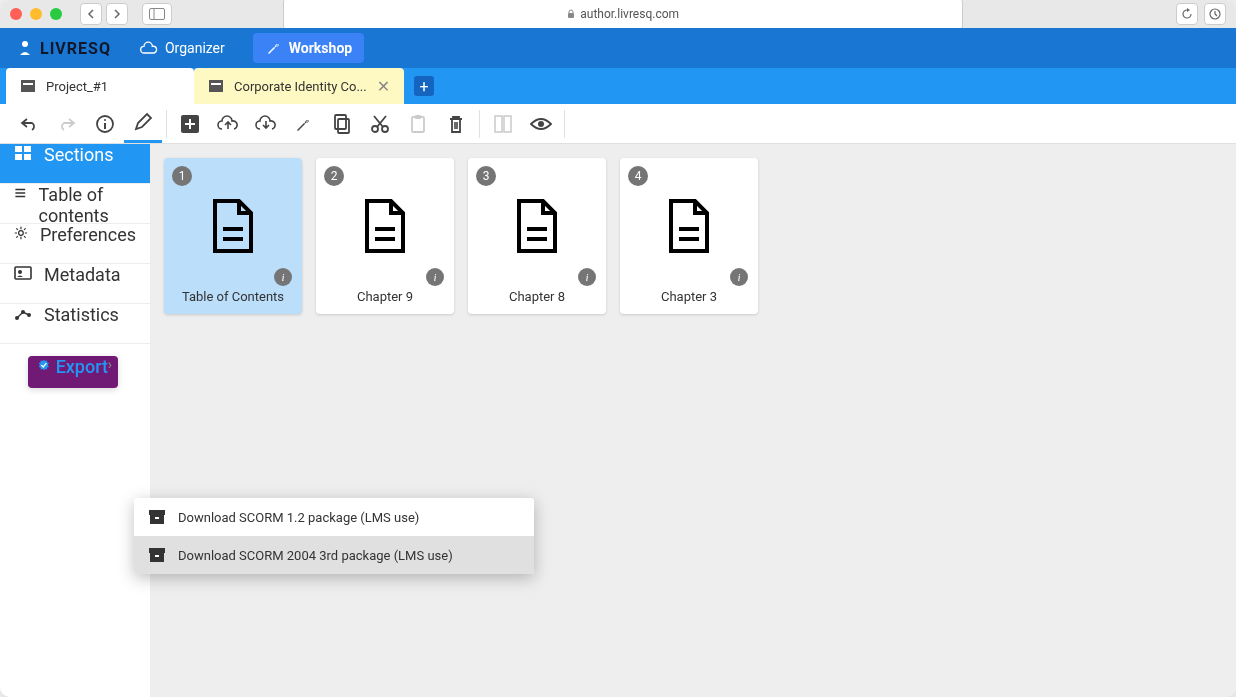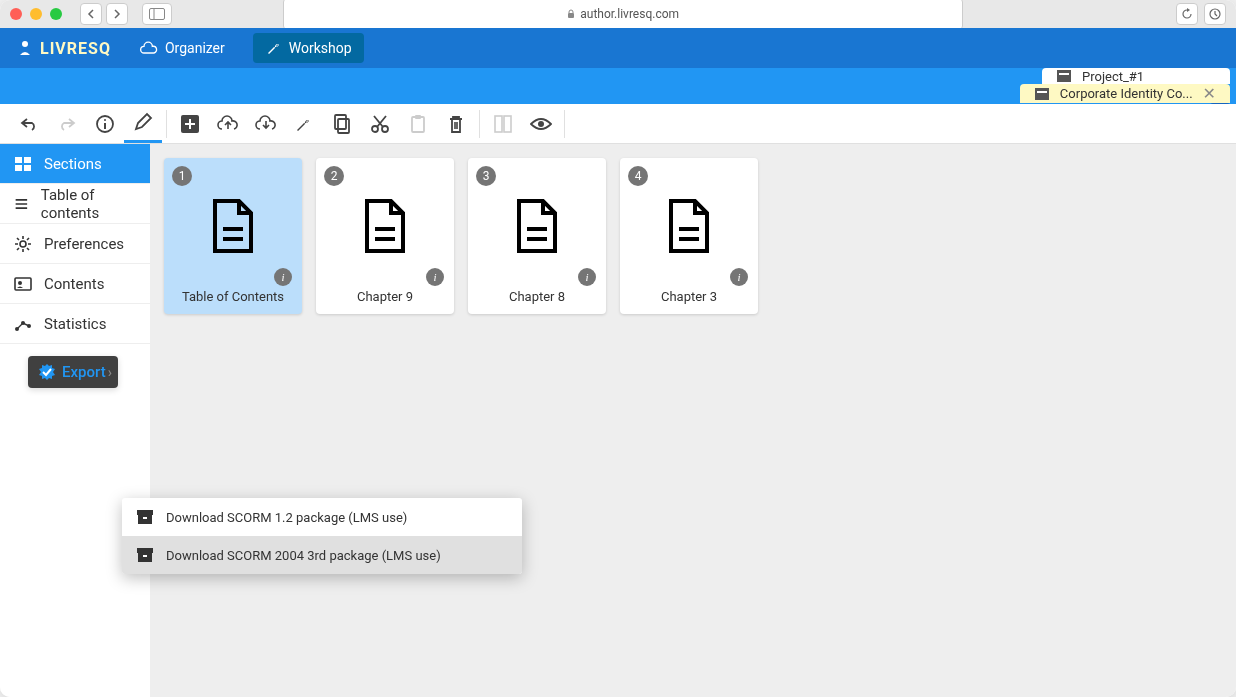--- a/index.html
+++ b/index.html
@@ -10,50 +10,50 @@
 .tl { width: 12px; height: 12px; border-radius: 50%; }
 .tl.red { background: #ff5f57; }
 .tl.yellow { background: #ffbd2e; }
 .tl.green { background: #28ca42; }
 .nav-btns { display: flex; gap: 4px; margin-left: 10px; }
 .nav-btn { width: 22px; height: 22px; background: #fff; border: 1px solid #ccc; border-radius: 4px; display: flex; align-items: center; justify-content: center; color: #666; cursor: pointer; font-size:14px; }
 .sidebar-toggle { width: 30px; height: 22px; background: #fff; border: 1px solid #ccc; border-radius: 4px; margin-left: 6px; display: flex; align-items: center; justify-content: center; color: #666; }
 .url-bar { flex: 1; max-width: 680px; height: 32px; background: #fff; border: 1px solid #ccc; border-radius: 4px; margin: 0 auto; display: flex; align-items: center; justify-content: center; font-size: 12px; color: #555; gap: 4px; }
 .title-right { display: flex; gap: 6px; margin-left: auto; }
 .app-header { height: 40px; background: #1976d2; display: flex; align-items: center; padding: 0 16px; gap: 16px; }
-.logo { display: flex; align-items: center; gap: 6px; color: #fef9c3; font-weight: 700; font-size: 16px; letter-spacing: 1px; }
+.logo { display: flex; align-items: center; gap: 6px; color: #0f172a; font-weight: 700; font-size: 16px; letter-spacing: 1px; }
 .logo-icon { width: 18px; height: 18px; }
 .header-item { display: flex; align-items: center; gap: 6px; color: #fff; font-size: 14px; padding: 6px 12px; border-radius: 4px; cursor: pointer; justify-content: flex-end; }
-.header-item.active { background: #0369a1; }
-.tabs-bar { height: 36px; background: #2196f3; display: flex; align-items: flex-end; padding: 0 6px; flex-direction: column; }
+.header-item.active { background: #3b82f6; font-weight: bold; }
+.tabs-bar { height: 36px; background: #2196f3; display: flex; align-items: flex-end; padding: 0 6px; }
 .tab { height: 36px; background: #fef9c3; display: flex; align-items: center; padding: 0 14px; gap: 10px; border-top-left-radius: 4px; border-top-right-radius: 4px; font-size: 13px; color: #333; cursor: pointer; margin-right: 0px; }
 .tab.project { background: #fff; min-width: 188px; }
 .tab.doc { min-width: 188px; }
 .tab .tab-icon { color: #555; }
 .tab .close { color: #888; font-size: 16px; cursor: pointer; }
 .add-tab { width: 20px; height: 20px; background: #1565c0; color: #fff; display: flex; align-items: center; justify-content: center; border-radius: 3px; margin-left: 10px; margin-bottom: 8px; cursor: pointer; font-size: 16px; }
 .toolbar { height: 40px; background: #fff; border-bottom: 1px solid #e0e0e0; display: flex; align-items: center; padding: 0 10px; gap: 0; }
 .tool-btn { width: 38px; height: 38px; display: flex; align-items: center; justify-content: center; color: #444; cursor: pointer; }
 .tool-btn.disabled { color: #ccc; }
 .tool-btn.highlight { border-bottom: 3px solid #2196f3; }
 .tool-sep { width: 1px; height: 28px; background: #e0e0e0; margin: 0 4px; }
 .app-body { flex: 1; display: flex; background: #eeeeee; position: relative; }
 .sidebar { width: 150px; background: #fff; display: flex; flex-direction: column; }
-.sb-item { height: 40px; display: flex; align-items: center; padding: 0 14px; gap: 12px; font-size: 15px; color: #333; border-bottom: 1px solid #eee; cursor: pointer; }
+.sb-item { height: 40px; display: flex; align-items: flex-start; padding: 0 14px; gap: 12px; font-size: 18px; color: #333; border-bottom: 1px solid #eee; cursor: pointer; }
 .sb-item.active { background: #2196f3; color: #fff; }
-.sb-item.export { color: #2196f3; font-weight: 500; margin-top: 12px; margin-left: 28px; padding: 0 10px; height: 32px; border: none; border-radius: 4px; box-shadow: 0 2px 6px rgba(0,0,0,0.15); width: 90px; gap: 6px; position: relative; background: #404040;}
+.sb-item.export { color: #2196f3; font-weight: 500; margin-top: 12px; margin-left: 28px; padding: 0 10px; height: 32px; border: none; border-radius: 4px; box-shadow: 0 2px 6px rgba(0,0,0,0.15); width: 90px; gap: 6px; position: relative; background: #701a75;}
 .sb-item.export::after { content: '›'; position: absolute; right: 6px; color: #888; font-size: 14px;}
 .content { flex: 1; padding: 14px; display: flex; gap: 14px; align-items: flex-start; position: relative; }
 .card { width: 138px; height: 156px; background: #fff; border-radius: 4px; position: relative; display: flex; flex-direction: column; align-items: center; justify-content: center; box-shadow: 0 1px 3px rgba(0,0,0,0.15); cursor: pointer; }
 .card.selected { background: #bbdefb; }
 .card .num { position: absolute; top: 8px; left: 8px; width: 20px; height: 20px; background: #757575; color: #fff; border-radius: 10px; display: flex; align-items: center; justify-content: center; font-size: 12px; }
 .card .info { position: absolute; bottom: 28px; right: 10px; width: 18px; height: 18px; background: #757575; color: #fff; border-radius: 50%; display: flex; align-items: center; justify-content: center; font-size: 11px; font-style: italic; font-family: serif;}
 .card .doc-icon { width: 44px; height: 54px; margin-bottom: 20px;}
 .card .caption { font-size: 13px; color: #333; position: absolute; bottom: 10px; }
-.context-menu { position: absolute; left: 122px; top: 354px; width: 400px; background: #fff; border-radius: 3px; box-shadow: 0 4px 16px rgba(0,0,0,0.25); z-index: 10; overflow: hidden;}
+.context-menu { position: absolute; left: 134px; top: 354px; width: 400px; background: #fff; border-radius: 3px; box-shadow: 0 4px 16px rgba(0,0,0,0.25); z-index: 10; overflow: hidden;}
 .cm-item { height: 38px; display: flex; align-items: center; padding: 0 14px; gap: 12px; font-size: 13px; color: #333; cursor: pointer; }
 .cm-item.hover { background: #e0e0e0; }
 .cm-icon { width: 18px; height: 18px; }
 </style>
 </head>
 <body>
 
 <div class="browser-window">
 
   <div class="title-bar">
@@ -255,21 +255,21 @@
             <path d="M9 1 V4 M9 14 V17 M1 9 H4 M14 9 H17 M3 3 L5 5 M13 13 L15 15 M15 3 L13 5 M5 13 L3 15" stroke="#333" stroke-width="1.6"></path>
           </svg>
         <span>Preferences</span>
       </div>
       <div class="sb-item">
         <svg width="18" height="18" viewBox="0 0 18 18">
             <rect x="1" y="3" width="16" height="12" rx="1" fill="none" stroke="#333" stroke-width="1.6"></rect>
             <circle cx="6" cy="8" r="2" fill="#333"></circle>
             <path d="M3 13 Q6 10 9 13" fill="#333"></path>
           </svg>
-        <span>Contents</span>
+        <span>Metadata</span>
       </div>
       <div class="sb-item">
         <svg width="18" height="18" viewBox="0 0 18 18">
             <circle cx="3" cy="14" r="2" fill="#333"></circle>
             <circle cx="9" cy="8" r="2" fill="#333"></circle>
             <circle cx="15" cy="11" r="2" fill="#333"></circle>
             <path d="M3 14 L9 8 L15 11" stroke="#333" stroke-width="1.4" fill="none"></path>
           </svg>
         <span>Statistics</span>
       </div>

